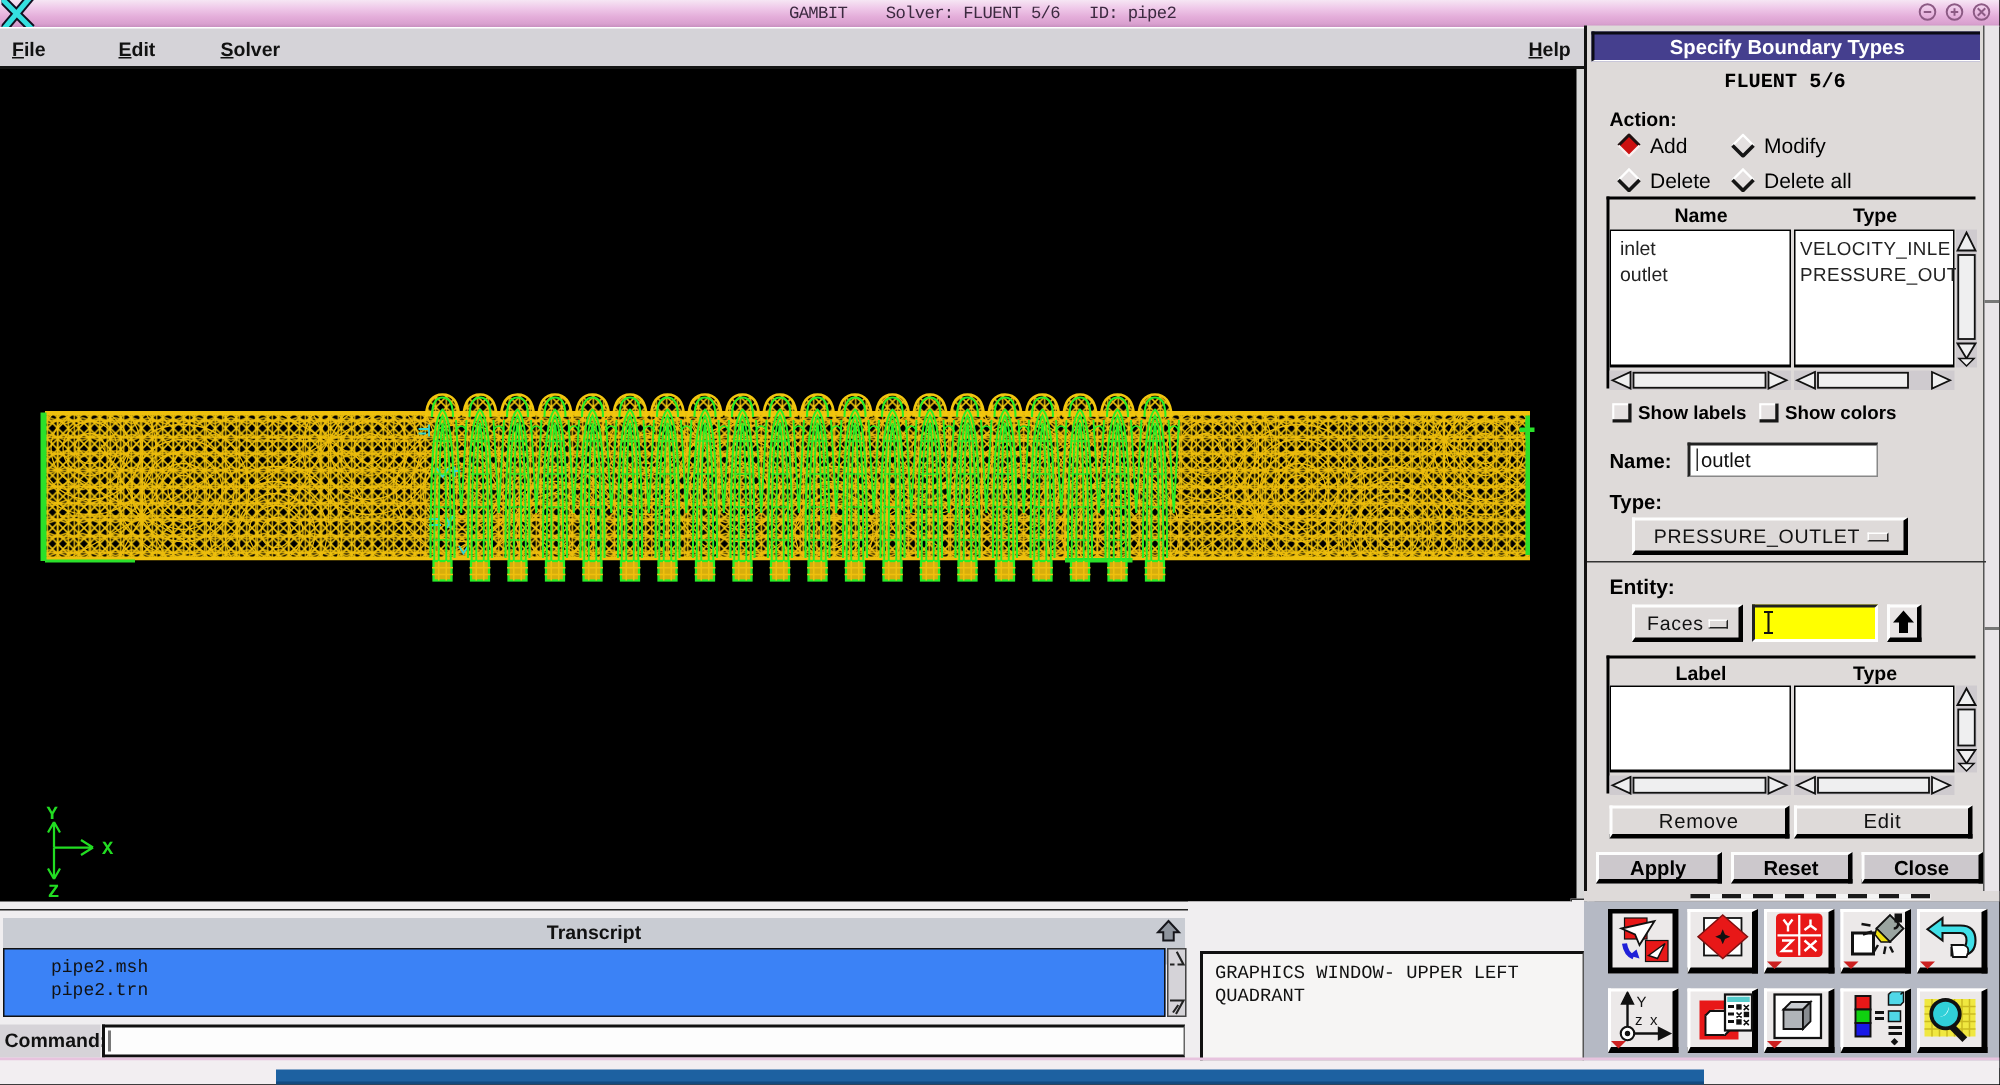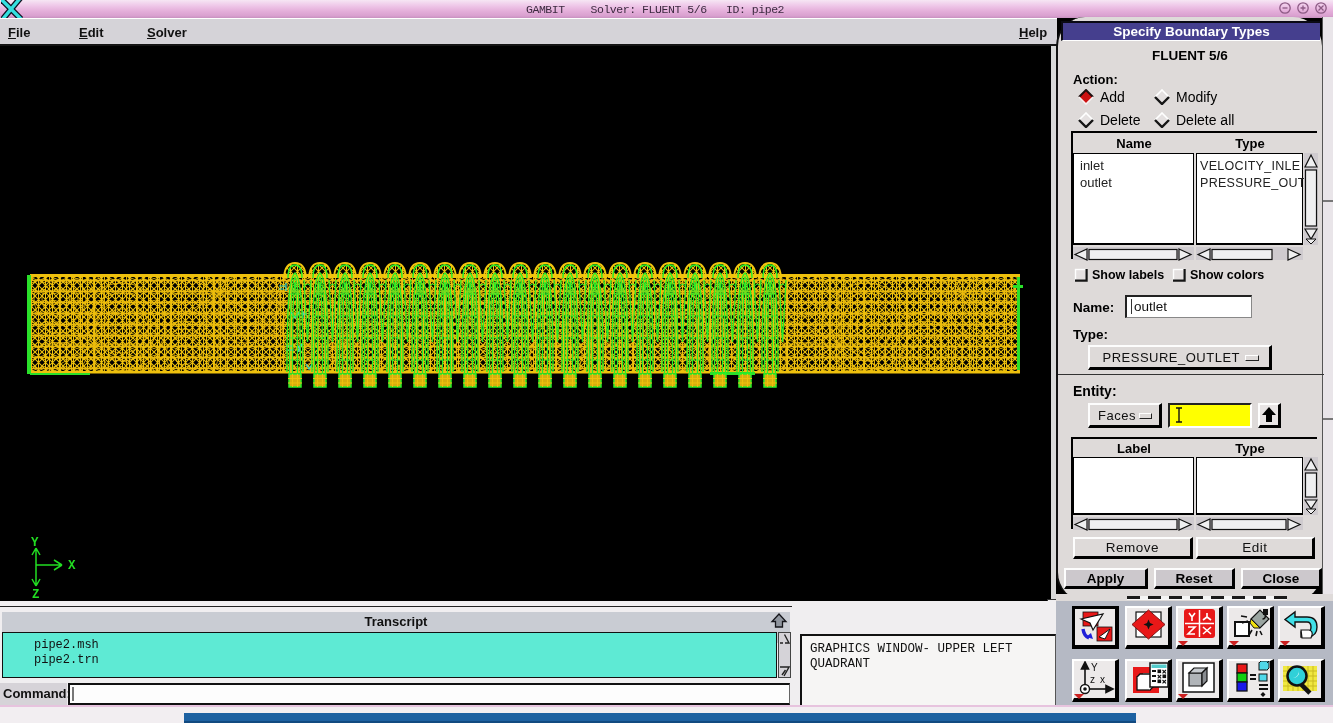--- a/index.html
+++ b/index.html
@@ -568,21 +568,21 @@
 
 <div class="abs" style="left:0;top:612px;width:792px;height:100px;background:#f0eef0;">
 
   <div class="abs" style="left:2px;top:0px;width:788px;height:31px;background:#c9ccd3;">
     <div class="abs b" style="left:0;top:2px;width:100%;text-align:center;font-size:13px;color:#111;">Transcript</div>
     <svg class="abs" style="right:2px;top:0px" width="18" height="18">
         <path d="M9,2 L16,9.5 L12.5,9.5 L12.5,15 L5.5,15 L5.5,9.5 L2,9.5 Z" fill="#8f959e" stroke="#15151a" stroke-width="1.3"></path>
       </svg>
   </div>
 
-  <div class="abs" style="left:2px;top:20px;width:775px;height:46px;background:#5eead4;border:1px solid #111;">
+  <div class="abs" style="left:2px;top:20px;width:775px;height:46px;background:#3b82f6;border:1px solid #111;">
     <div class="mono" style="margin:5px 0 0 31px;font-size:12px;line-height:15px;color:#111;white-space:pre;">pipe2.msh
 pipe2.trn</div>
   </div>
 
   <div class="abs" style="left:778px;top:20px;width:13px;height:46px;background:#d5d3d8;border:1px solid #444;">
     <svg class="abs" style="left:0;top:0" width="11" height="12">
         <path d="M5.5,1.5 L10,10 L6,10 M4,10 L1,10 Z" fill="none" stroke="#222" stroke-width="1.4"></path>
       </svg>
     <svg class="abs" style="left:0;bottom:0" width="11" height="12">
         <path d="M1,2 L10,2 L5,11 M6.5,5 L3,10" fill="none" stroke="#222" stroke-width="1.4"></path>
@@ -603,26 +603,26 @@
 <div class="abs" style="left:792px;top:601px;width:271px;height:111px;background:#f0eef0;">
   <div class="abs" style="left:8px;top:33px;width:256px;height:74px;background:#f6f5f4;border:2px solid #111;border-right:1px solid #555;border-bottom:1px solid #555;">
     <div class="mono" style="margin:6px 0 0 8px;font-size:12.5px;line-height:15px;color:#111;white-space:pre;">GRAPHICS WINDOW- UPPER LEFT
 QUADRANT</div>
   </div>
 </div>
 
 <div class="abs" style="left:1322px;top:17px;width:11px;height:584px;background:#e9e5e9;border-left:1px solid #555;"></div>
 <div class="abs" style="left:1323px;top:200px;width:10px;height:2px;background:#777;"></div>
 <div class="abs" style="left:1323px;top:418px;width:10px;height:2px;background:#777;"></div>
-<div class="abs" style="left:1056px;top:17px;width:266px;height:584px;background:#dedad9;border-left:2px solid #111;border-radius:29px;">
+<div class="abs" style="left:1056px;top:17px;width:266px;height:584px;background:#dedad9;border-left:2px solid #111;">
 
   <div class="abs" style="left:3px;top:4px;width:259px;height:20px;background:#453f8e;border-left:2px solid #0a0a14;border-top:2px solid #0a0a14;border-bottom:1px solid #fff;">
     <div class="b" style="text-align:center;font-size:13.5px;color:#fff;padding-top:1px;">Specify Boundary Types</div>
   </div>
-  <div class="abs b" style="left:0;top:31px;width:264px;text-align:center;font-size:13.5px;color:#000;">FLUENT 5/6</div>
+  <div class="abs b" style="left:0;top:31px;width:264px;text-align:center;font-size:13.5px;color:#000;font-family:Liberation Mono, monospace;">FLUENT 5/6</div>
   <div class="abs b" style="left:15px;top:55px;font-size:13px;color:#000;">Action:</div>
 
   <svg class="abs" style="left:20px;top:72px" width="16" height="16">
       <polygon points="8,1 15,8 8,15 1,8" fill="#cc1111"></polygon>
       <path d="M1,8 L8,1 L15,8" fill="none" stroke="#201010" stroke-width="2"></path>
       <path d="M1,8 L8,15 L15,8" fill="none" stroke="#f8f0f0" stroke-width="1.6"></path>
     </svg>
   <div class="abs" style="left:42px;top:72px;font-size:14px;color:#000;">Add</div>
   <svg class="abs" style="left:96px;top:72px" width="16" height="16">
       <polygon points="8,1 15,8 8,15 1,8" fill="#e4e0e0"></polygon>

